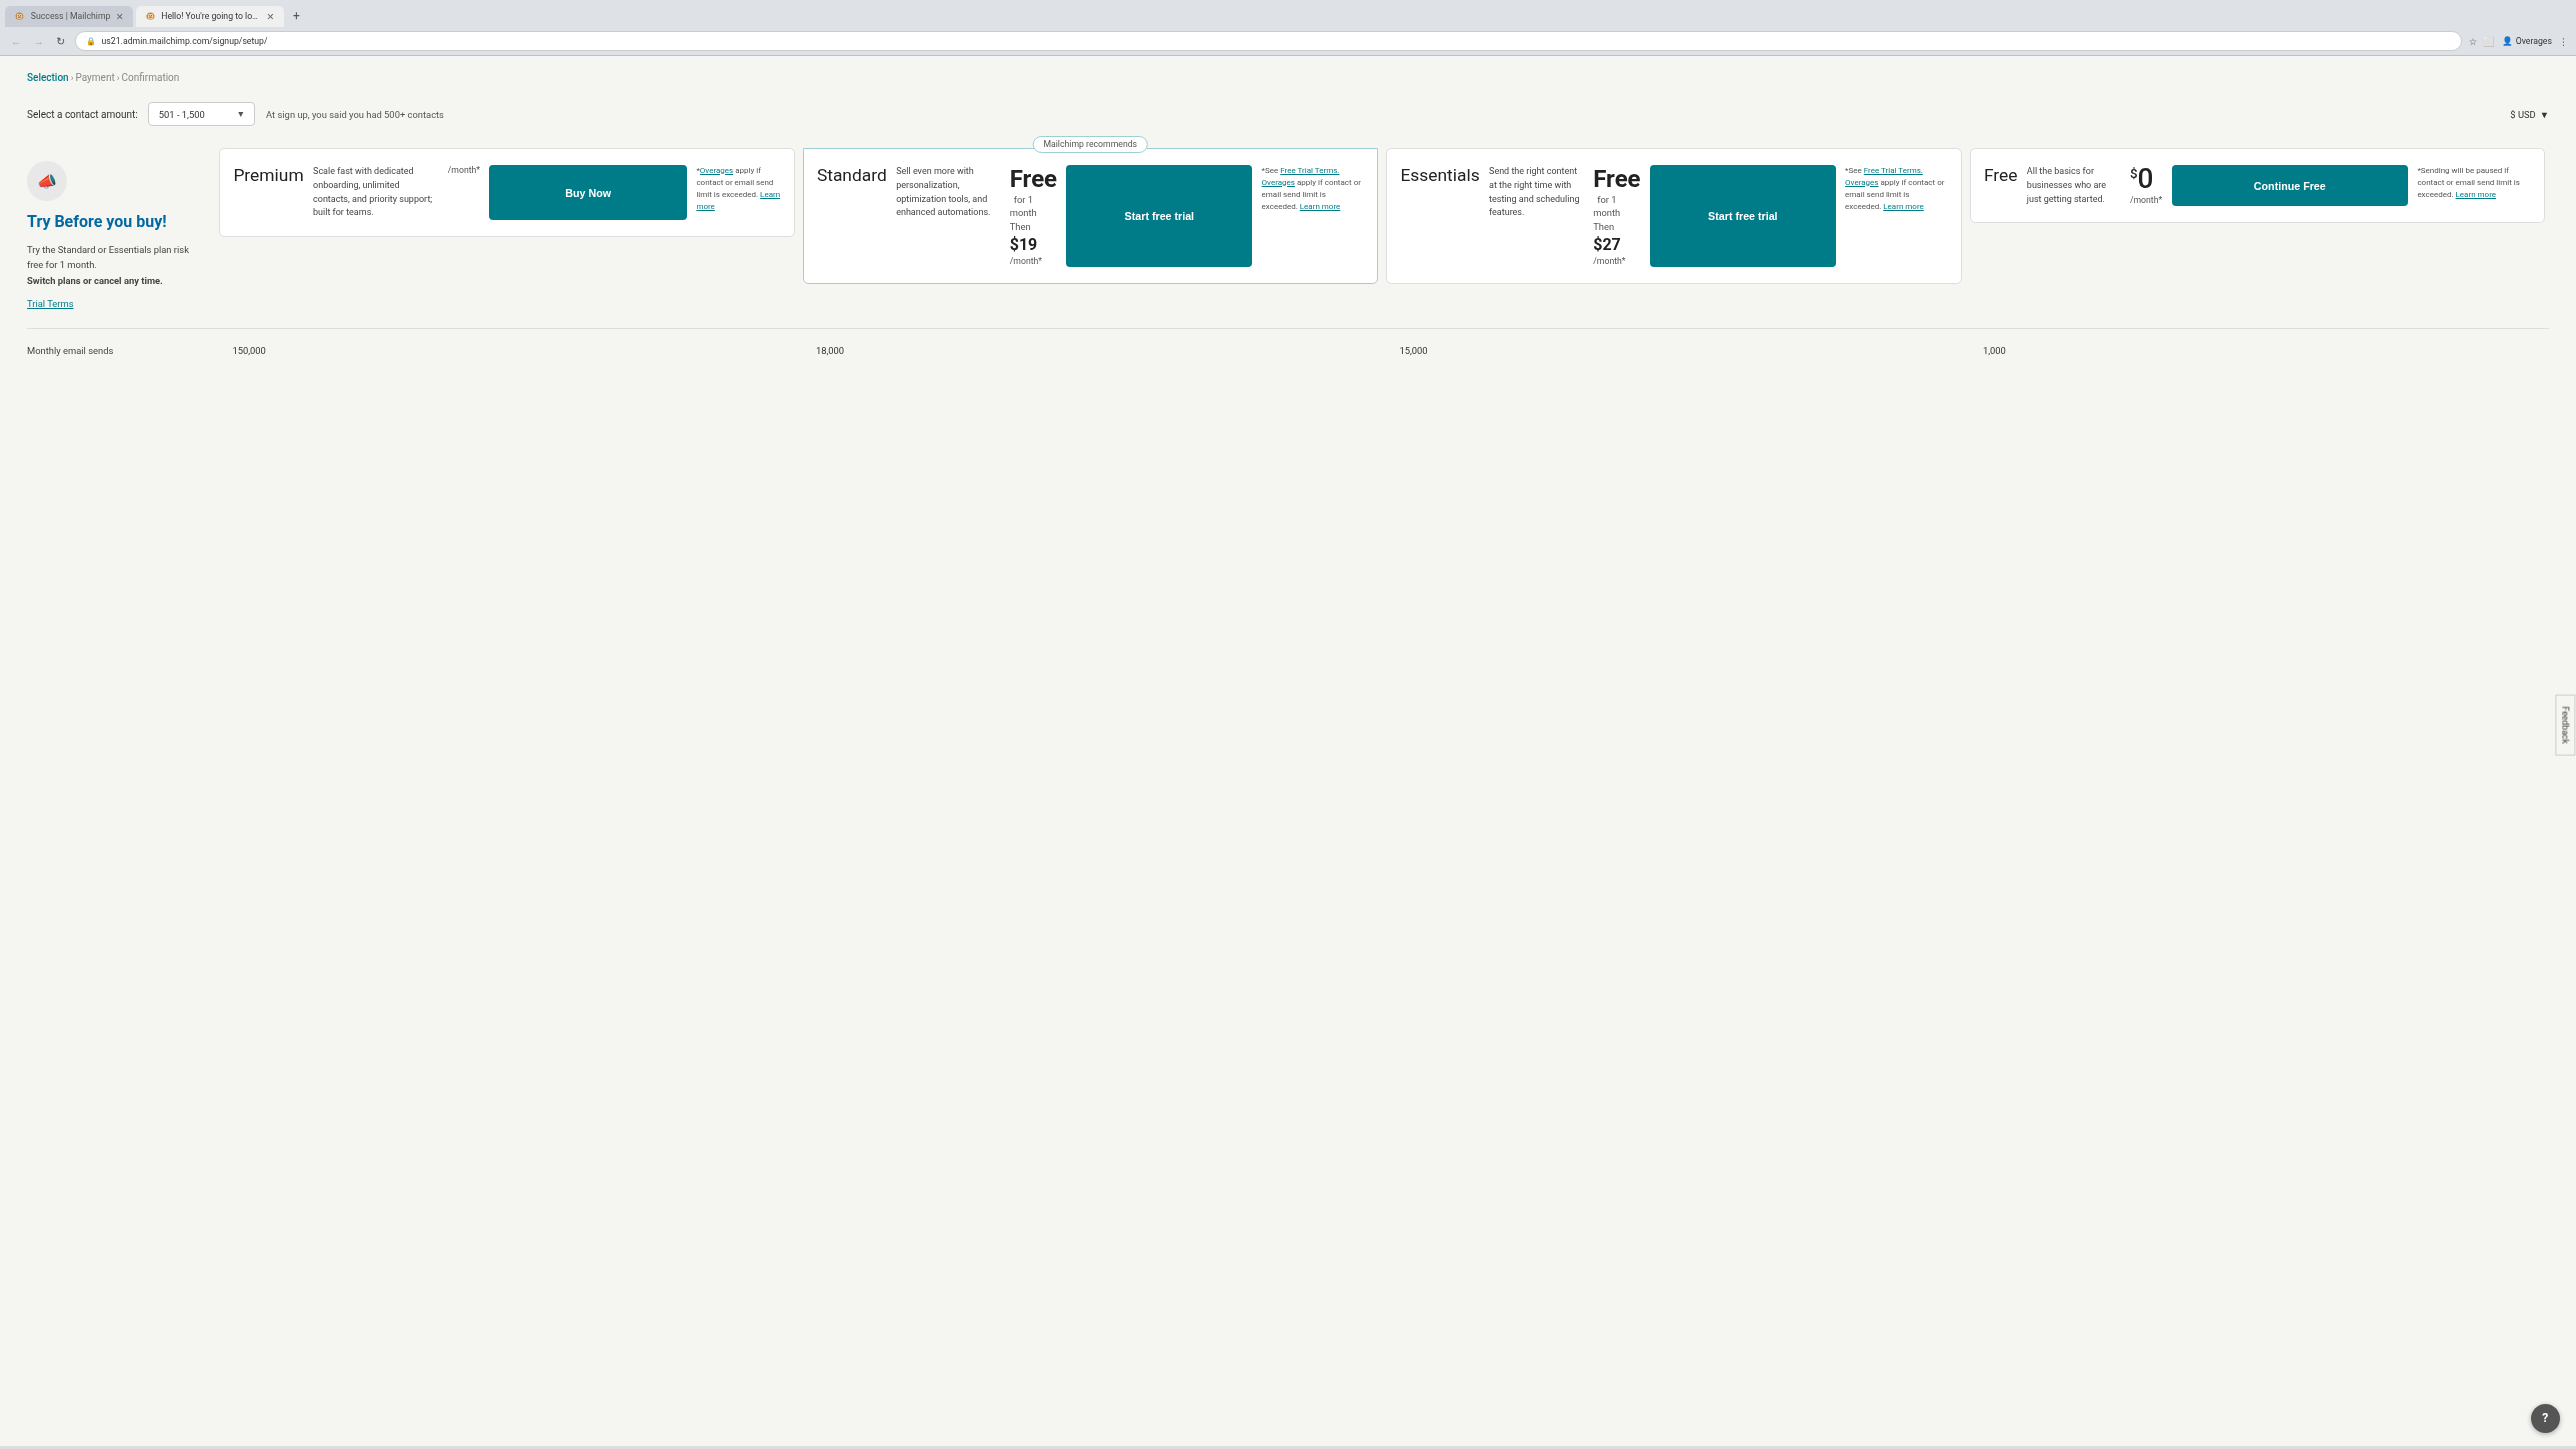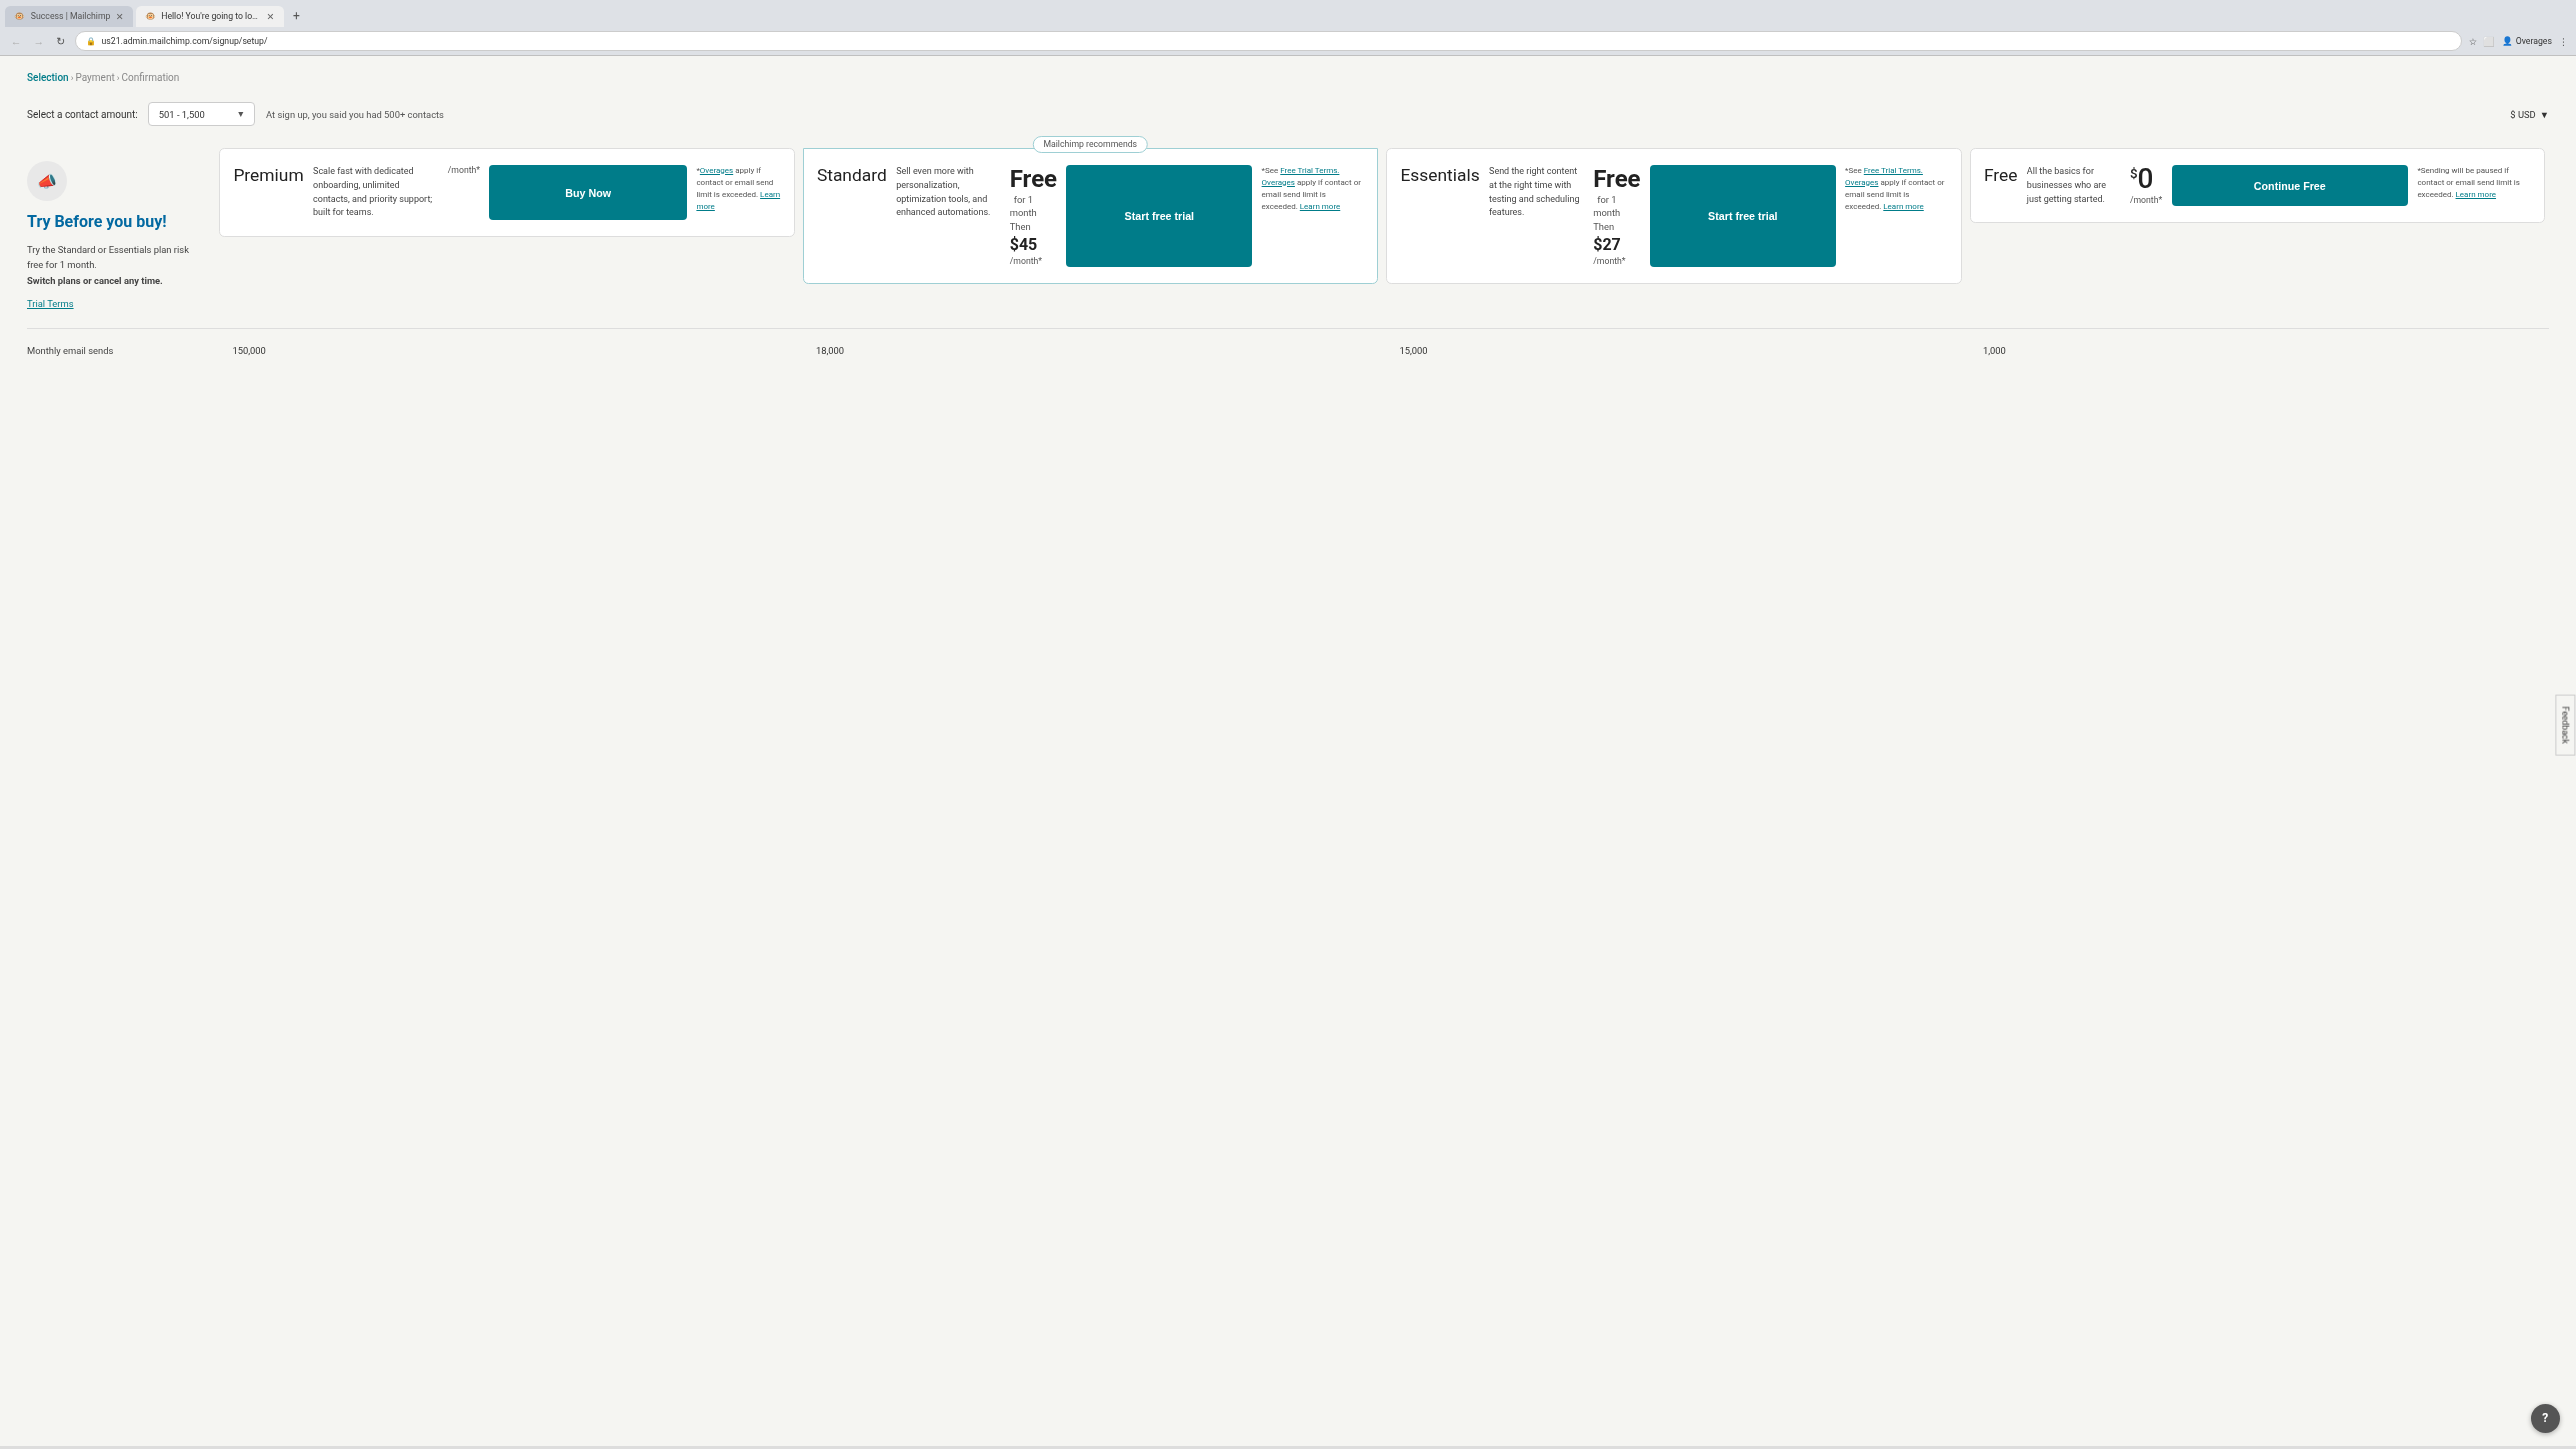--- a/index.html
+++ b/index.html
@@ -482,21 +482,21 @@
         <div class="plan-desc">Sell even more with personalization, optimization tools, and enhanced automations.</div>
         <div class="price-block">
           <div>
             <span class="price-free-label">Free</span>
             <span class="price-free-note">for 1 month</span>
           </div>
           <div class="price-then">
             <span>Then</span>
           </div>
           <div>
-            <span class="price-then-amount">$45</span>
+            <span class="price-then-amount">$19</span>
             <span class="price-then-sub">/month*</span>
           </div>
         </div>
         <button class="plan-btn">Start free trial</button>
         <div class="plan-footnote">
           *See <a>Free Trial Terms.</a> <a>Overages</a> apply if contact or email send limit is exceeded. <a>Learn more</a>
         </div>
       </div>
     </div>
 

